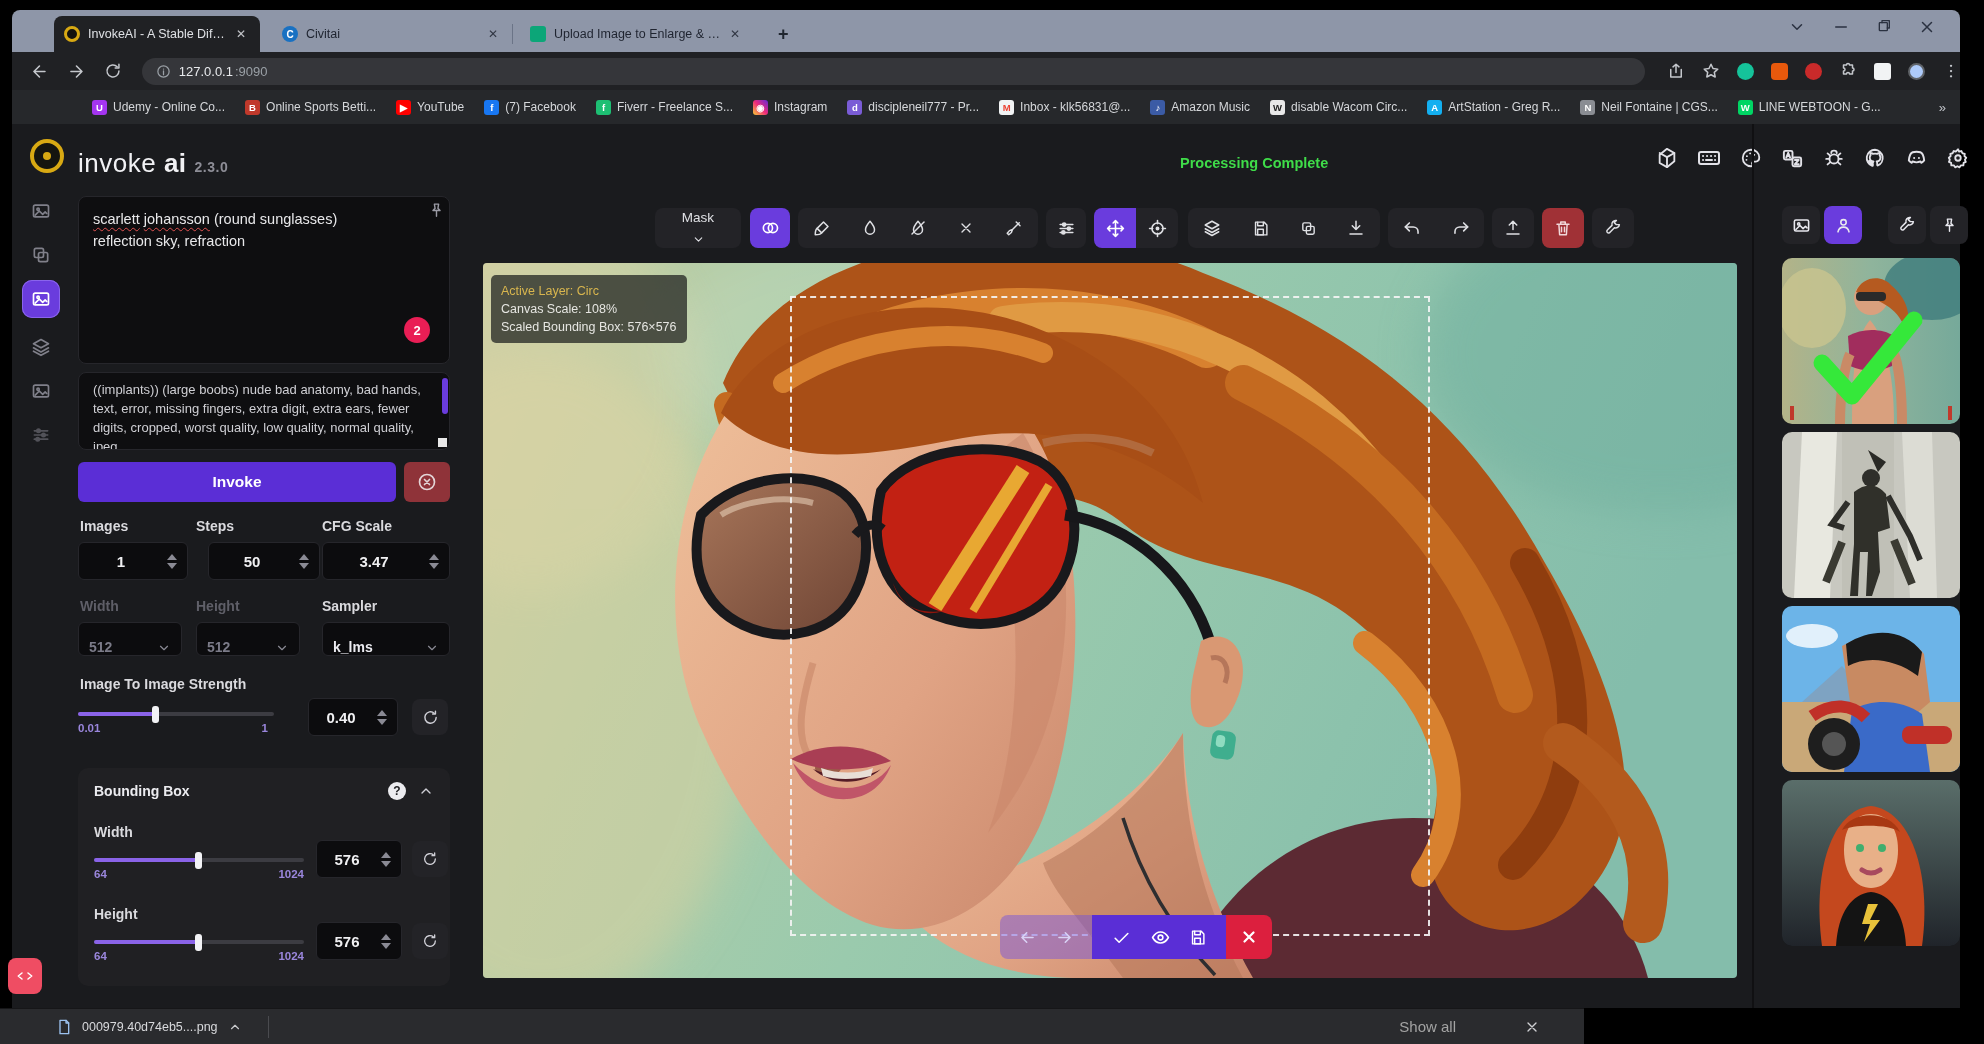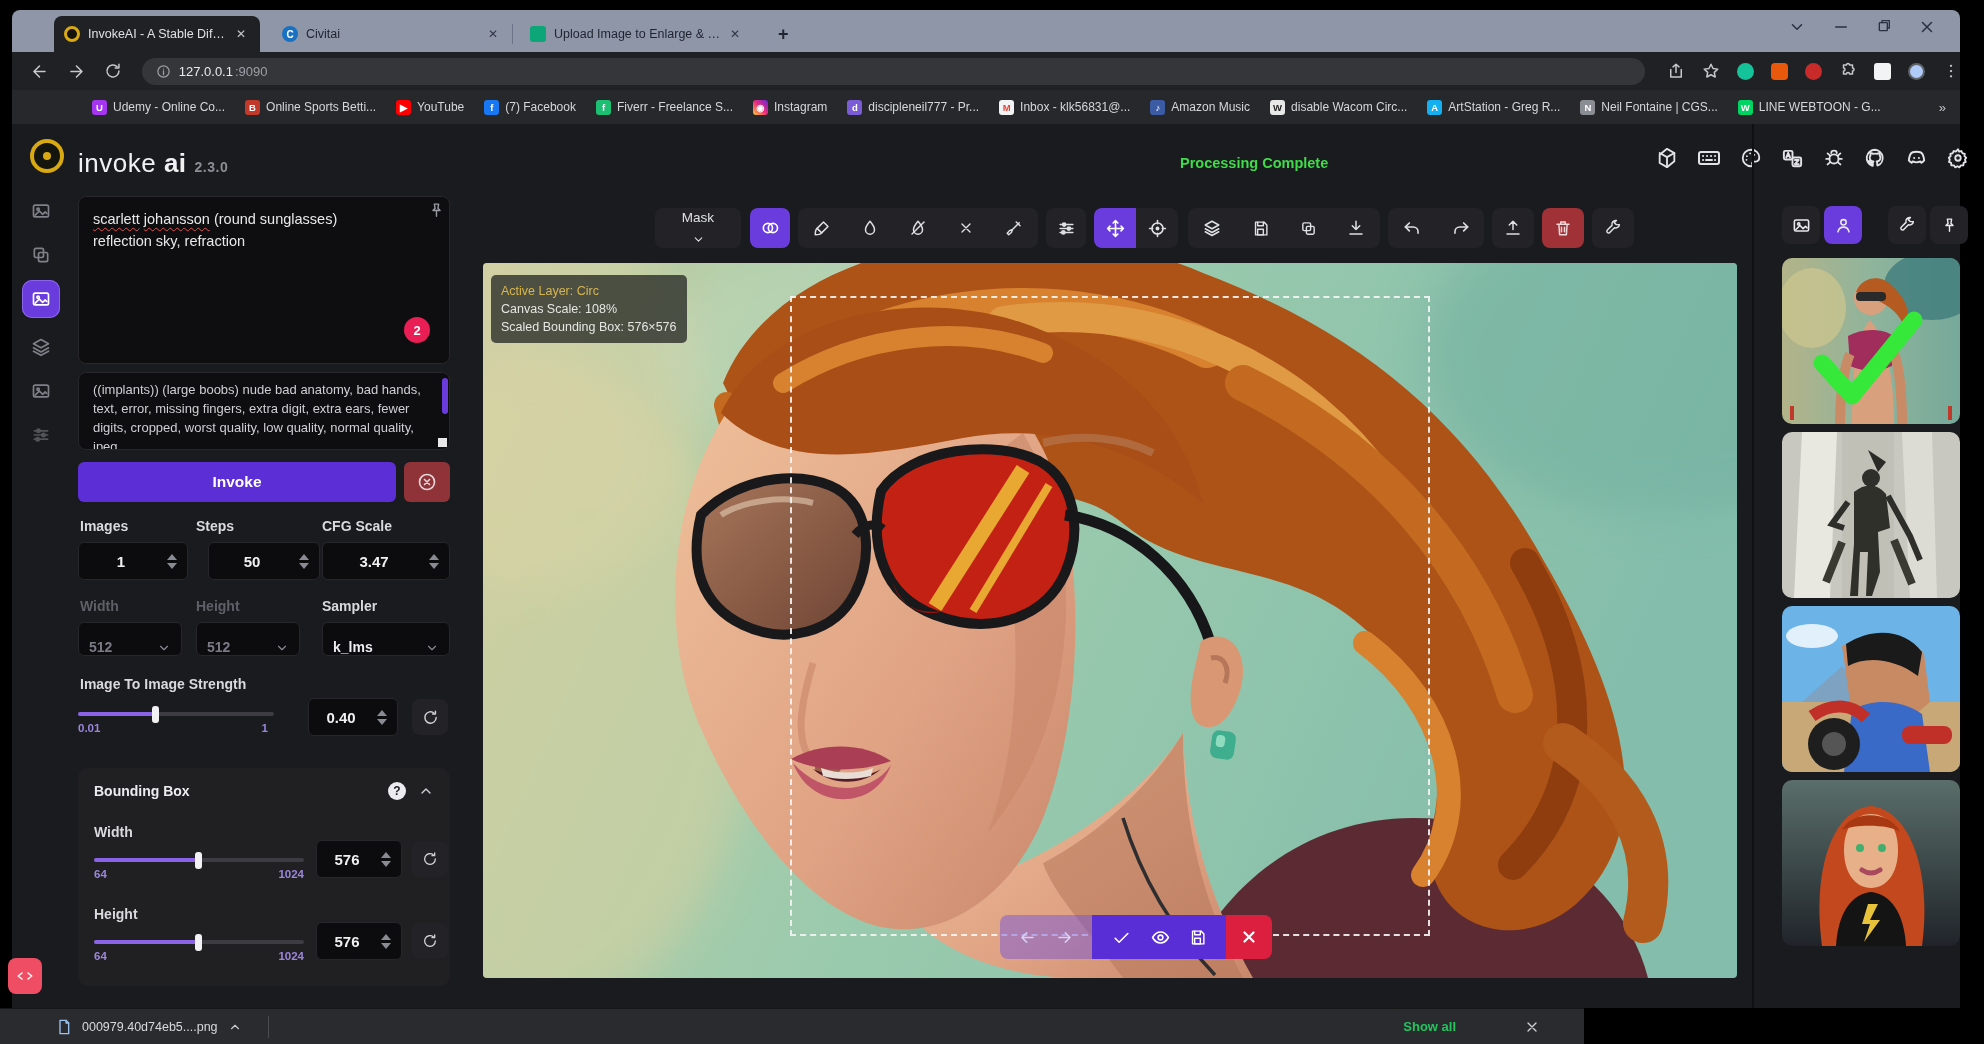--- a/index.html
+++ b/index.html
@@ -106,21 +106,21 @@
   .gal-divider { left:1752px; top:124px; width:2px; height:884px; background:#101012; }
   .gbtn { top:206px; width:38px; height:38px; border-radius:8px; background:#232327; color:#e8e8ee; display:flex; align-items:center; justify-content:center; }
   .gbtn.purple { background:#6a3cdd; }
   .thumbcard { left:1782px; width:178px; height:166px; border-radius:10px; overflow:hidden; background:#111; }
   .thumbcard svg { display:block; }
 
   
   .dlbar { left:0; top:1008px; width:1584px; height:36px; background:#2a2b2e; border-top:1px solid #161618; display:flex; align-items:center; }
   .dlchip { display:flex; align-items:center; gap:10px; margin-left:56px; color:#d8d9dc; font-size:12.5px; }
   .dl-div { width:1px; height:22px; background:#4a4b4f; margin-left:26px; }
-  .showall { position:absolute; right:128px; color:#22c55e; font-size:13px; font-weight:700; }
+  .showall { position:absolute; right:128px; color:#a3a3a3; font-size:15px; font-weight:400; }
   .dl-x { position:absolute; right:44px; color:#cfd0d3; }
 </style>
 </head>
 <body>
 
 <svg width="0" height="0" style="position:absolute">
   <defs>
     <symbol id="i-chevd" viewBox="0 0 24 24">
         <path d="M6 9l6 6 6-6"></path>
       </symbol>

